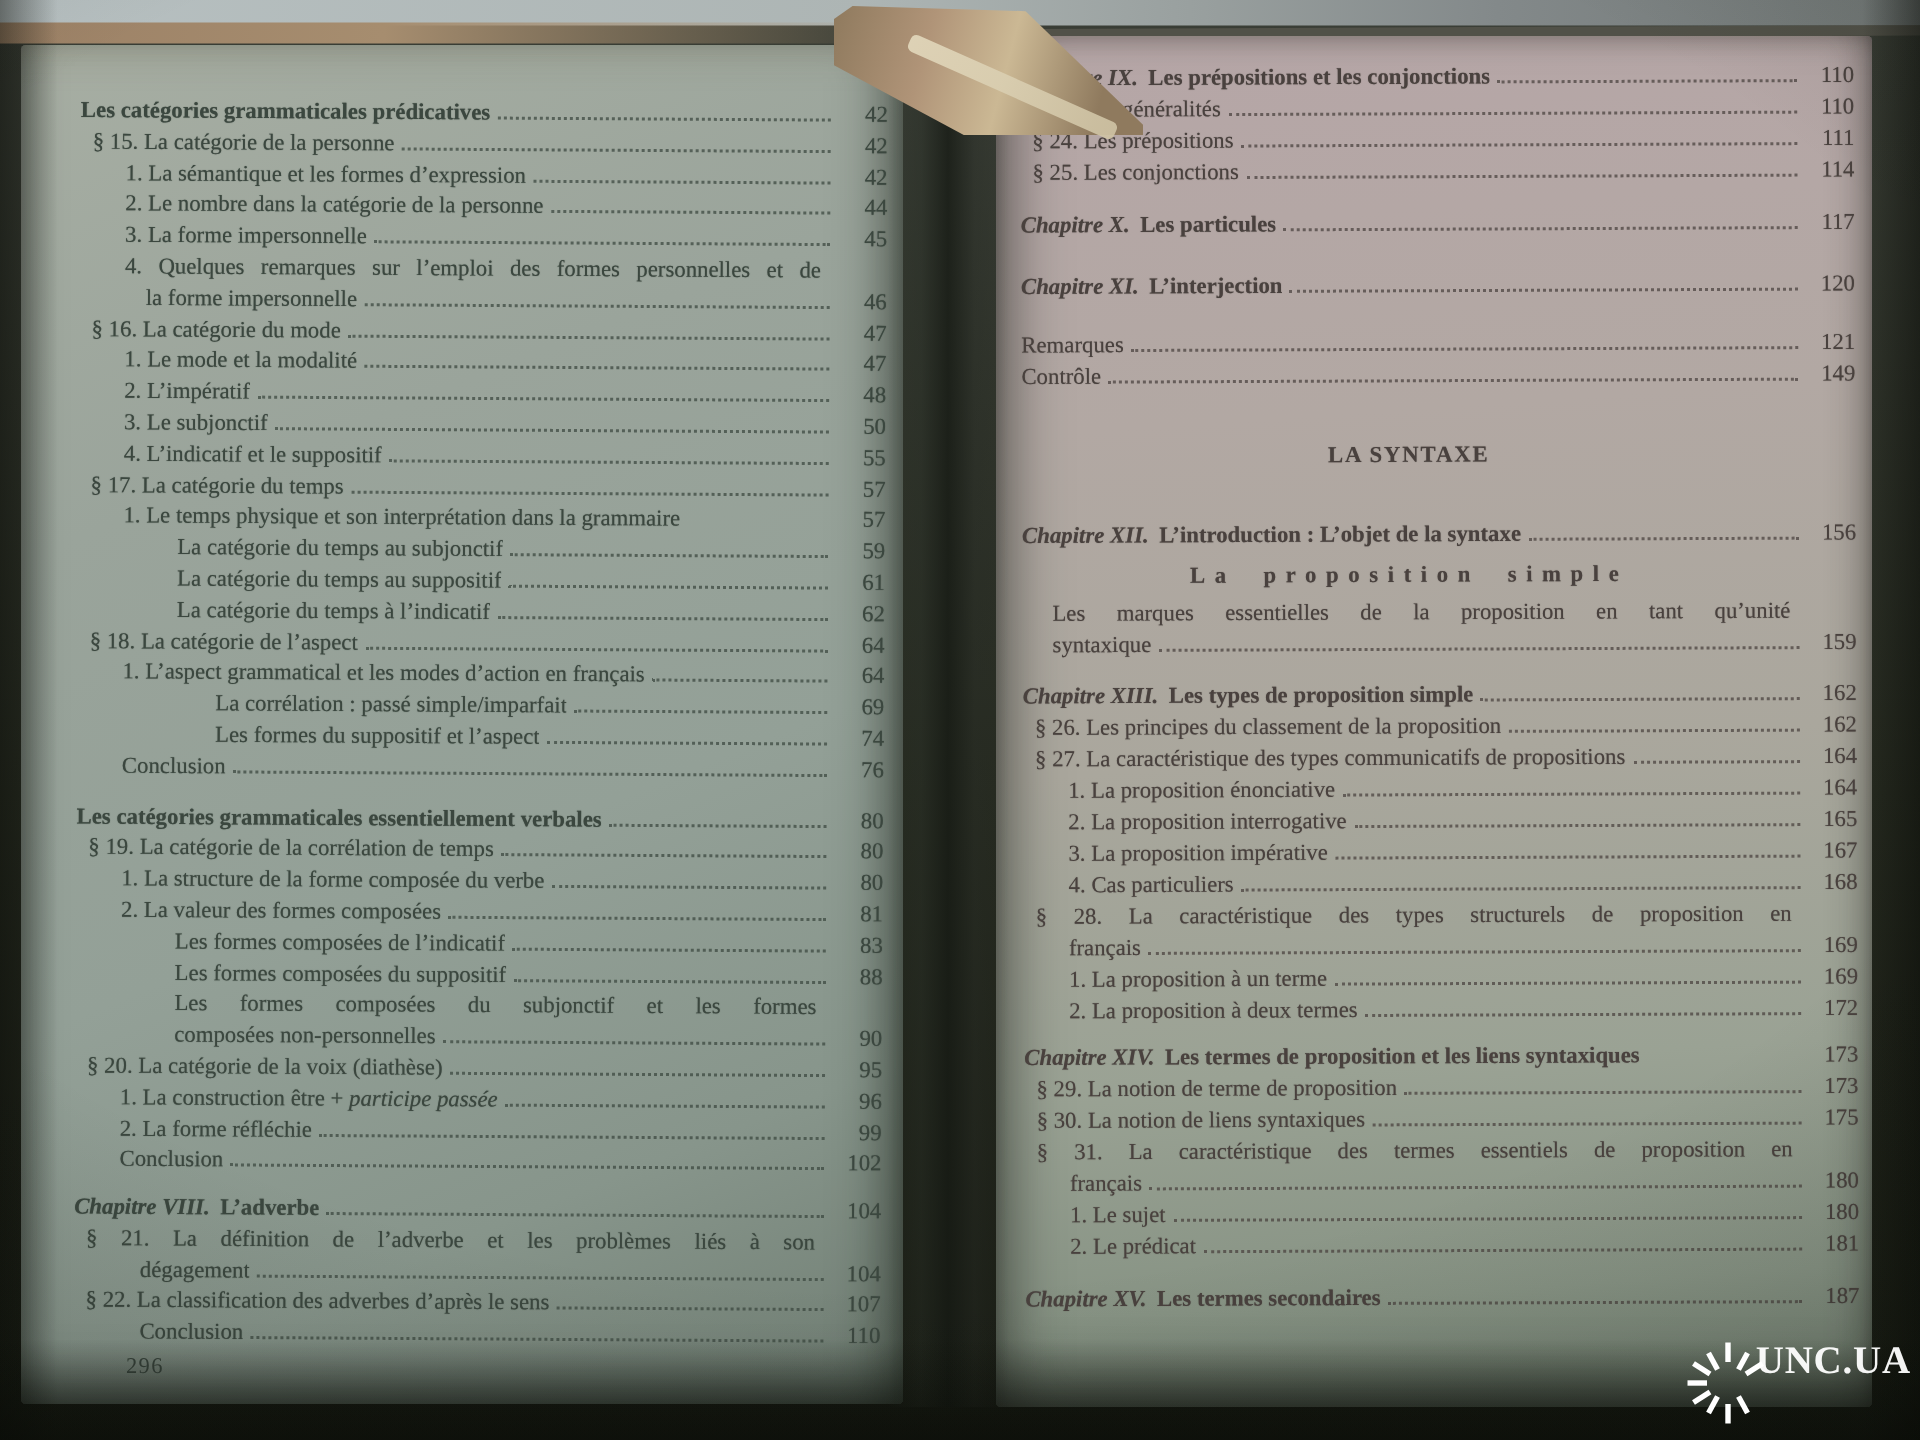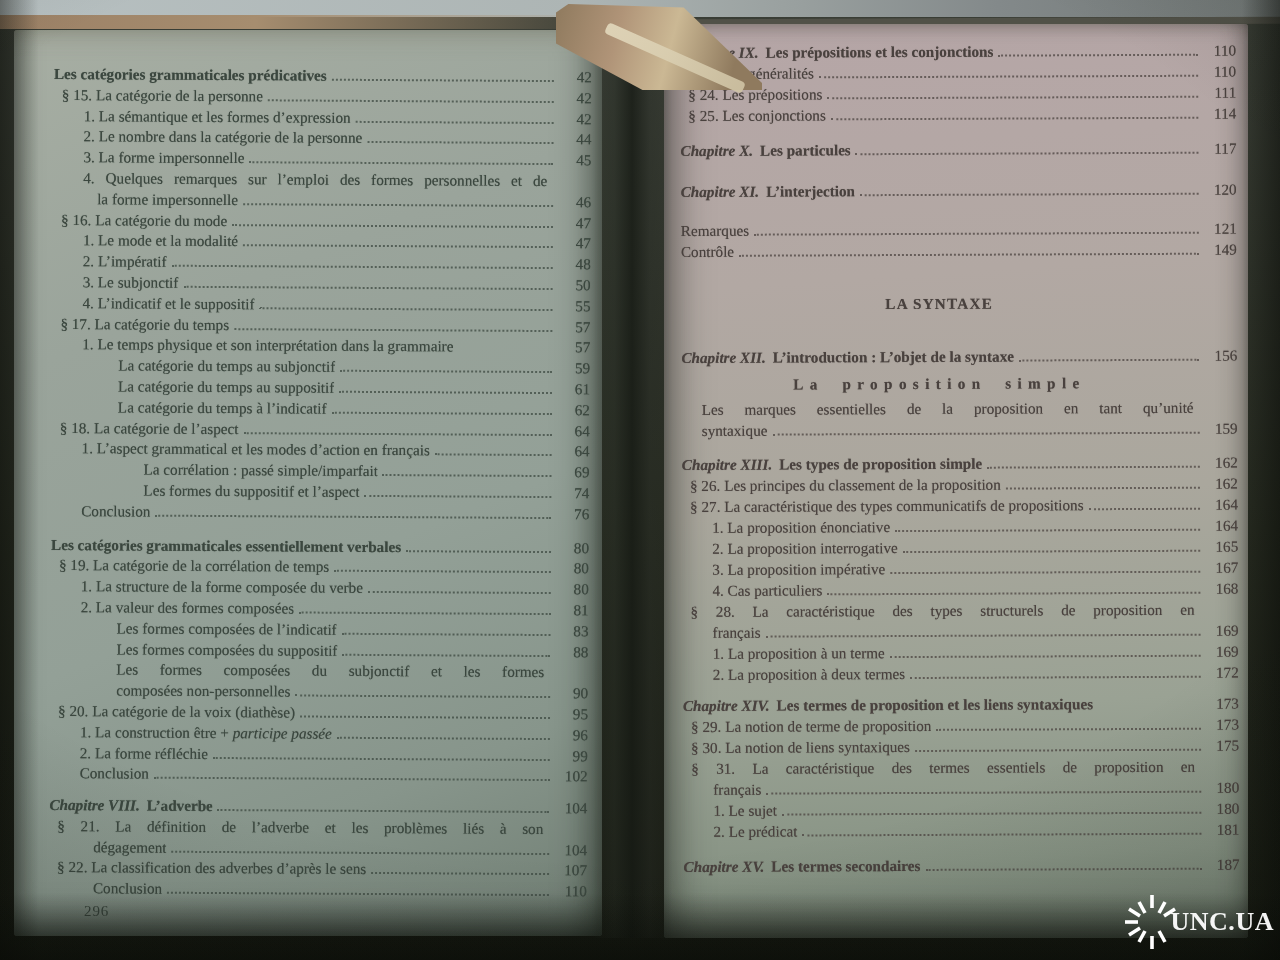--- a/index.html
+++ b/index.html
@@ -54,21 +54,21 @@
   .it{font-style:italic;}
   .spaced{letter-spacing:.42em;word-spacing:.55em;font-weight:bold;}
   .syntax-heading{letter-spacing:.08em;font-weight:bold;}
   .spacer{width:100%;}
   .page-num{position:absolute;left:70px;bottom:16px;font-size:15px;letter-spacing:.06em;}
   
   .vignette{position:absolute;inset:0;z-index:6;pointer-events:none;
     background:radial-gradient(115% 95% at 46% 40%,rgba(0,0,0,0) 52%,rgba(12,16,10,.2) 80%,rgba(8,10,6,.5) 100%),
       linear-gradient(to top,rgba(8,10,6,.6),rgba(8,10,6,0) 7%),
       linear-gradient(to right,rgba(8,10,6,.45),rgba(8,10,6,0) 3%,rgba(8,10,6,0) 97%,rgba(8,10,6,.5));}
-  .watermark{position:absolute;right:6px;bottom:8px;z-index:7;display:flex;align-items:center;
+  .watermark{position:absolute;right:6px;bottom:8px;z-index:7;display:flex;align-items:flex-start;
     color:rgba(255,255,255,.95);font-weight:bold;font-size:26px;letter-spacing:.02em;}
   .watermark svg{margin-right:-12px;}
 </style>
 </head>
 <body>
 
 <div class="photo">
   <div class="top-strip"></div>
   <div class="top-edge-band"></div>
   <div class="top-dark-line"></div>

